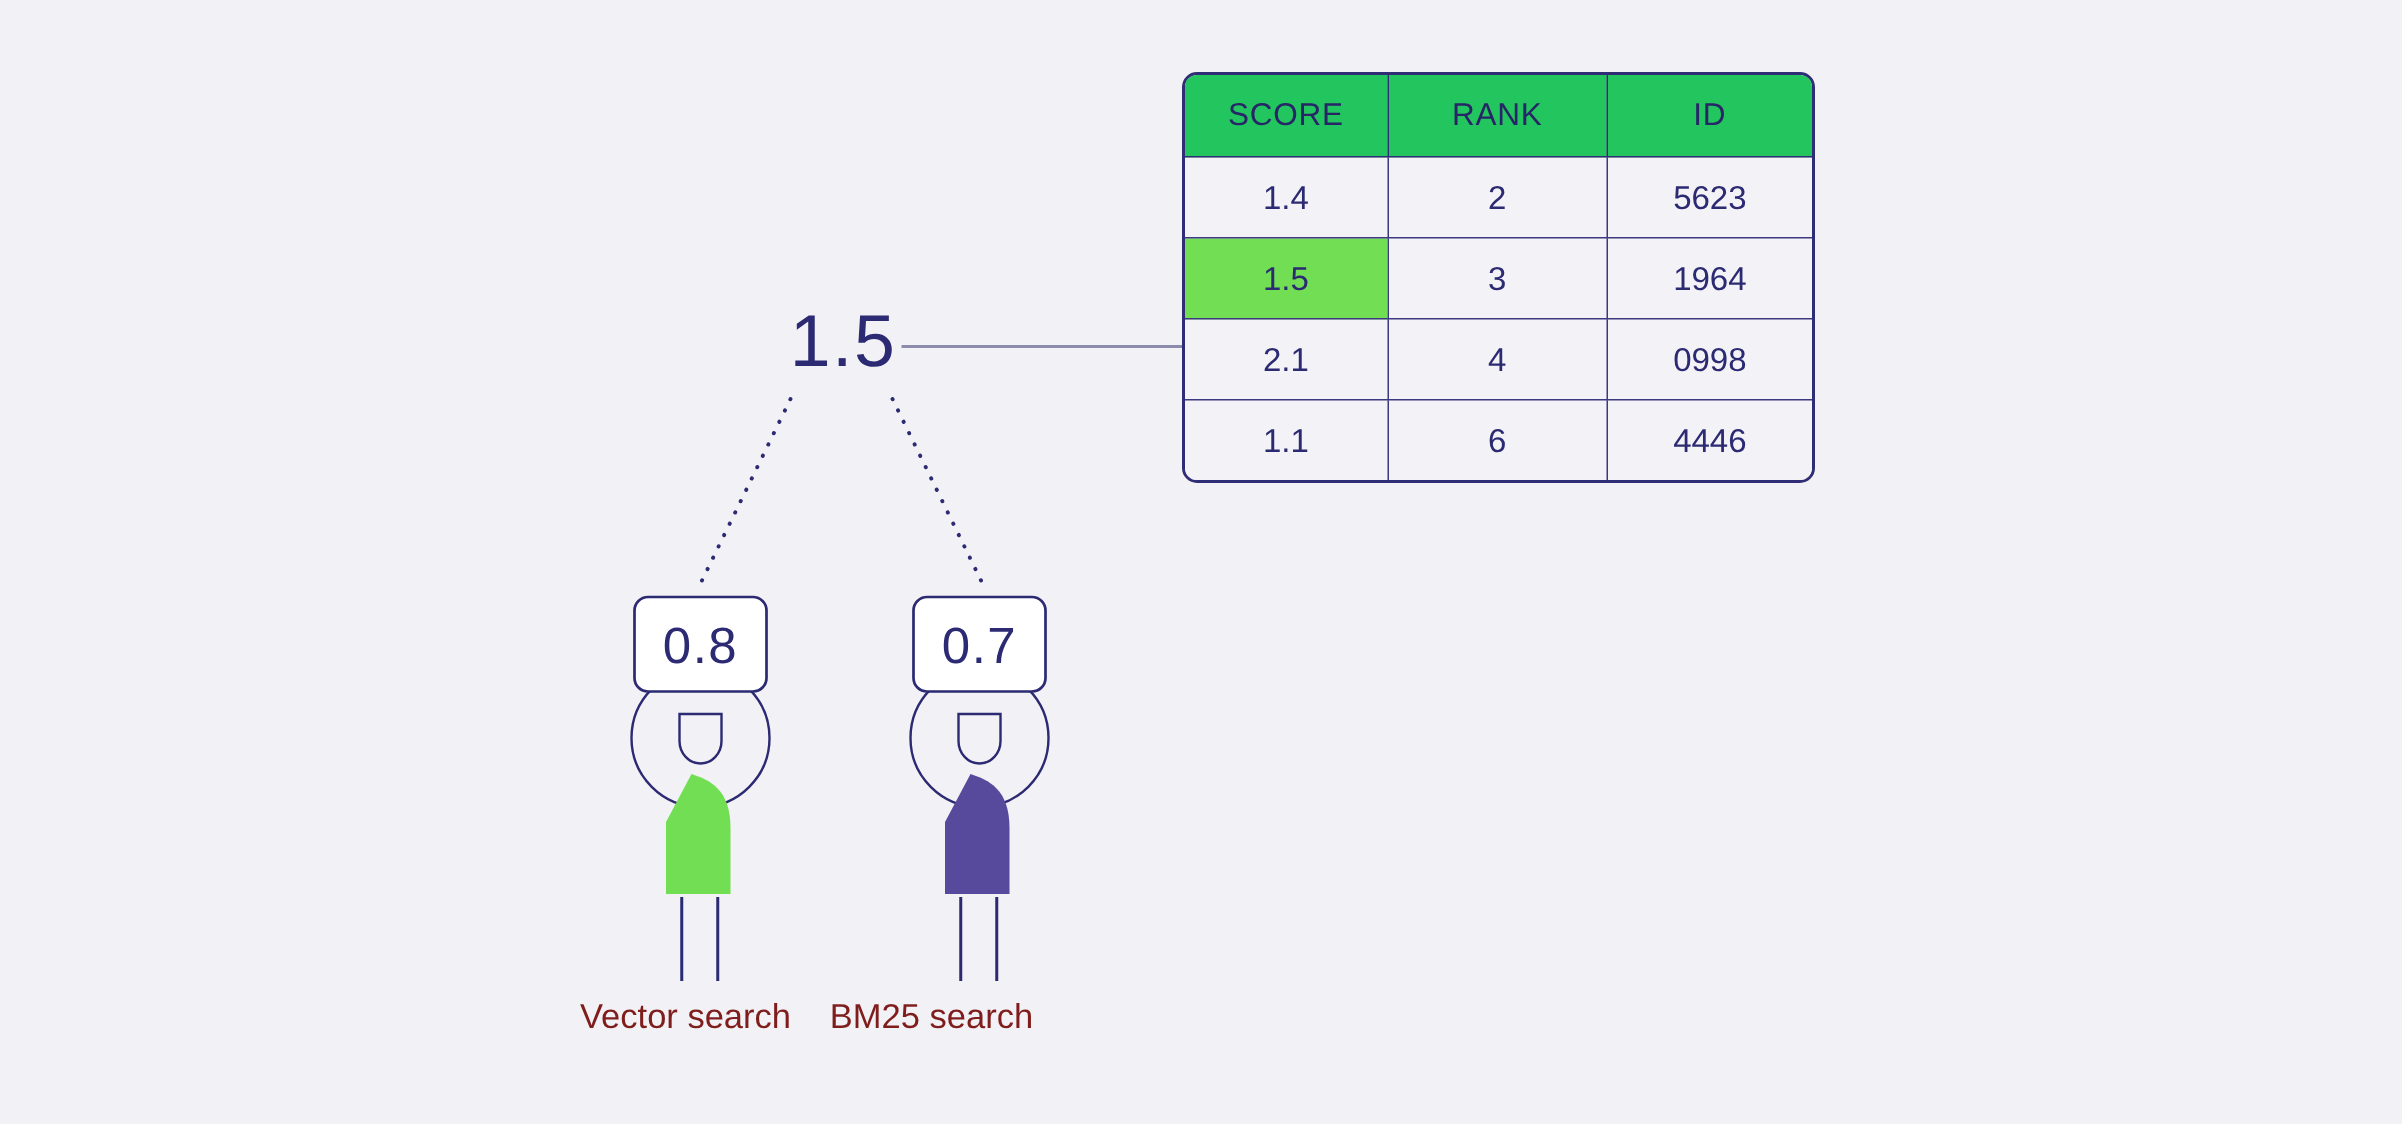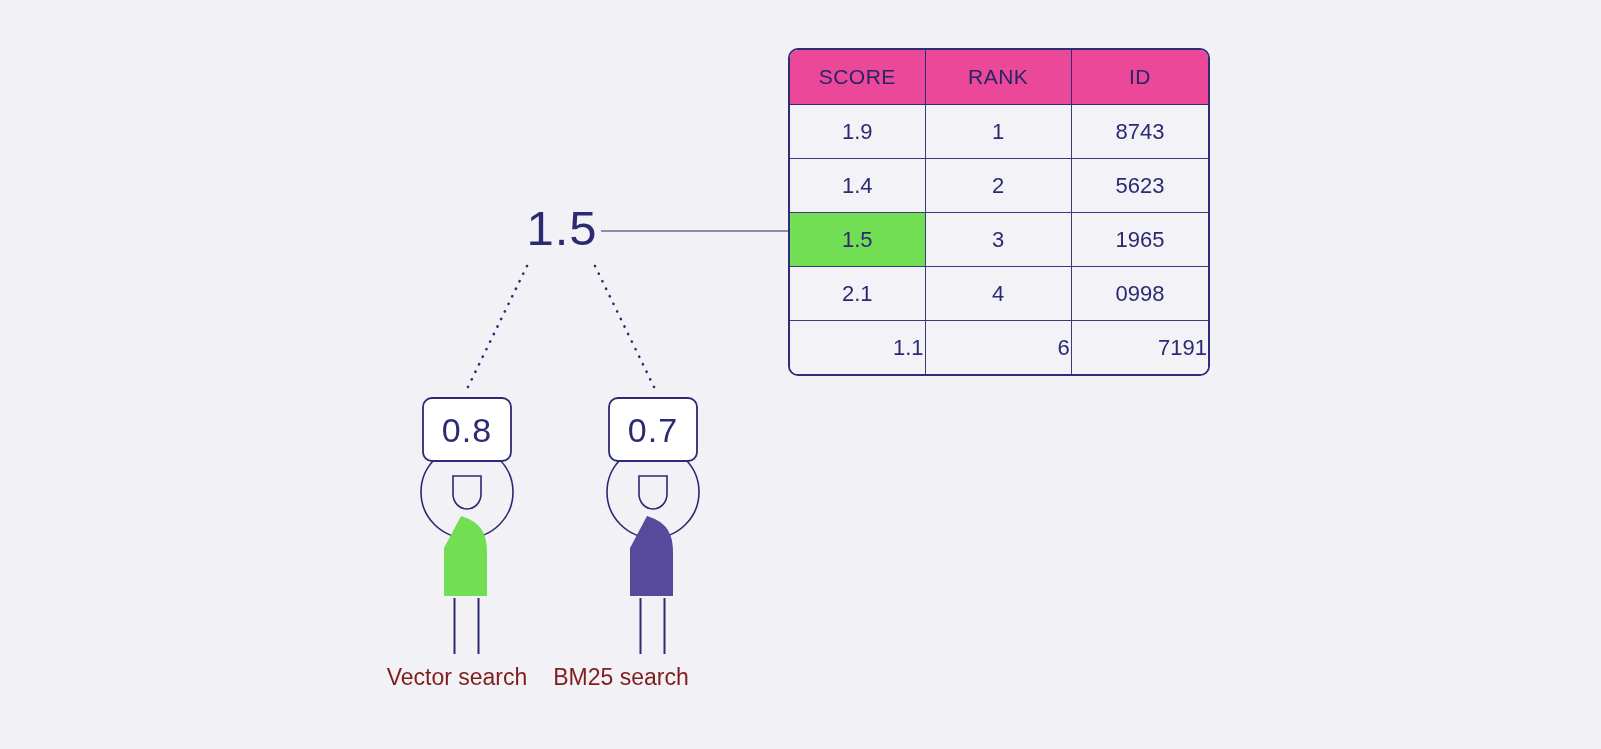--- a/index.html
+++ b/index.html
@@ -25,33 +25,33 @@
   
   .result-table-wrap{
     position:absolute;left:788px;top:48px;width:418px;
     border:2px solid #2f2d75;border-radius:10px;overflow:hidden;
   }
   table.result-table{width:100%;border-collapse:collapse;table-layout:fixed;}
   table.result-table col.c-score{width:32.3%;}
   table.result-table col.c-rank{width:35.0%;}
   table.result-table col.c-id{width:32.7%;}
   table.result-table th{
-    height:52px;background:#ec4899;color:#272567;
+    height:52px;background:#22c55e;color:#272567;
     font-size:21px;font-weight:500;letter-spacing:0.5px;
     border:1.5px solid #2f2d75;text-align:center;
   }
   table.result-table td{
     height:51px;background:#f3f2f6;color:#2b2a72;
     font-size:22px;border:1.5px solid #3b3980;text-align:center;
   }
   table.result-table td.highlight{background:#71de53;}
   table.result-table th:first-child,table.result-table td:first-child{border-left:none;}
   table.result-table th:last-child,table.result-table td:last-child{border-right:none;}
   table.result-table thead th{border-top:none;}
-  table.result-table tbody tr:last-child td{border-bottom:none;text-align:right;}
+  table.result-table tbody tr:last-child td{border-bottom:none;}
 
   
   .figure{position:absolute;width:140px;height:300px;}
   .figure.left{left:397px;top:382px;}
   .figure.right{left:583px;top:382px;}
   .figure-label{
     position:absolute;top:664px;width:170px;text-align:center;
     font-size:23px;color:#7f1d1d;font-weight:500;
   }
   .figure-label.left{left:372px;}
@@ -84,43 +84,38 @@
         </colgroup>
       <thead>
         <tr>
           <th>SCORE</th>
           <th>RANK</th>
           <th>ID</th>
         </tr>
       </thead>
       <tbody>
         <tr>
-          <td>1.9</td>
-          <td>1</td>
-          <td>8743</td>
-        </tr>
-        <tr>
           <td>1.4</td>
           <td>2</td>
           <td>5623</td>
         </tr>
         <tr>
           <td class="highlight">1.5</td>
           <td>3</td>
-          <td>1965</td>
+          <td>1964</td>
         </tr>
         <tr>
           <td>2.1</td>
           <td>4</td>
           <td>0998</td>
         </tr>
         <tr>
           <td>1.1</td>
           <td>6</td>
-          <td>7191</td>
+          <td>4446</td>
         </tr>
       </tbody>
     </table>
   </div>
 
   <svg class="figure left" viewBox="0 0 140 300">
     <circle cx="70" cy="110" r="46" fill="none" stroke="#2b2a72" stroke-width="1.6"></circle>
     <rect x="26" y="16" width="88" height="63" rx="9" fill="#ffffff" stroke="#2b2a72" stroke-width="1.8"></rect>
     <text class="sign-score" x="70" y="60" text-anchor="middle">0.8</text>
     <path d="M56,94 L56,112 A14,15 0 0 0 84,112 L84,94 Z" fill="#f2f1f5" stroke="#2b2a72" stroke-width="1.6"></path>

